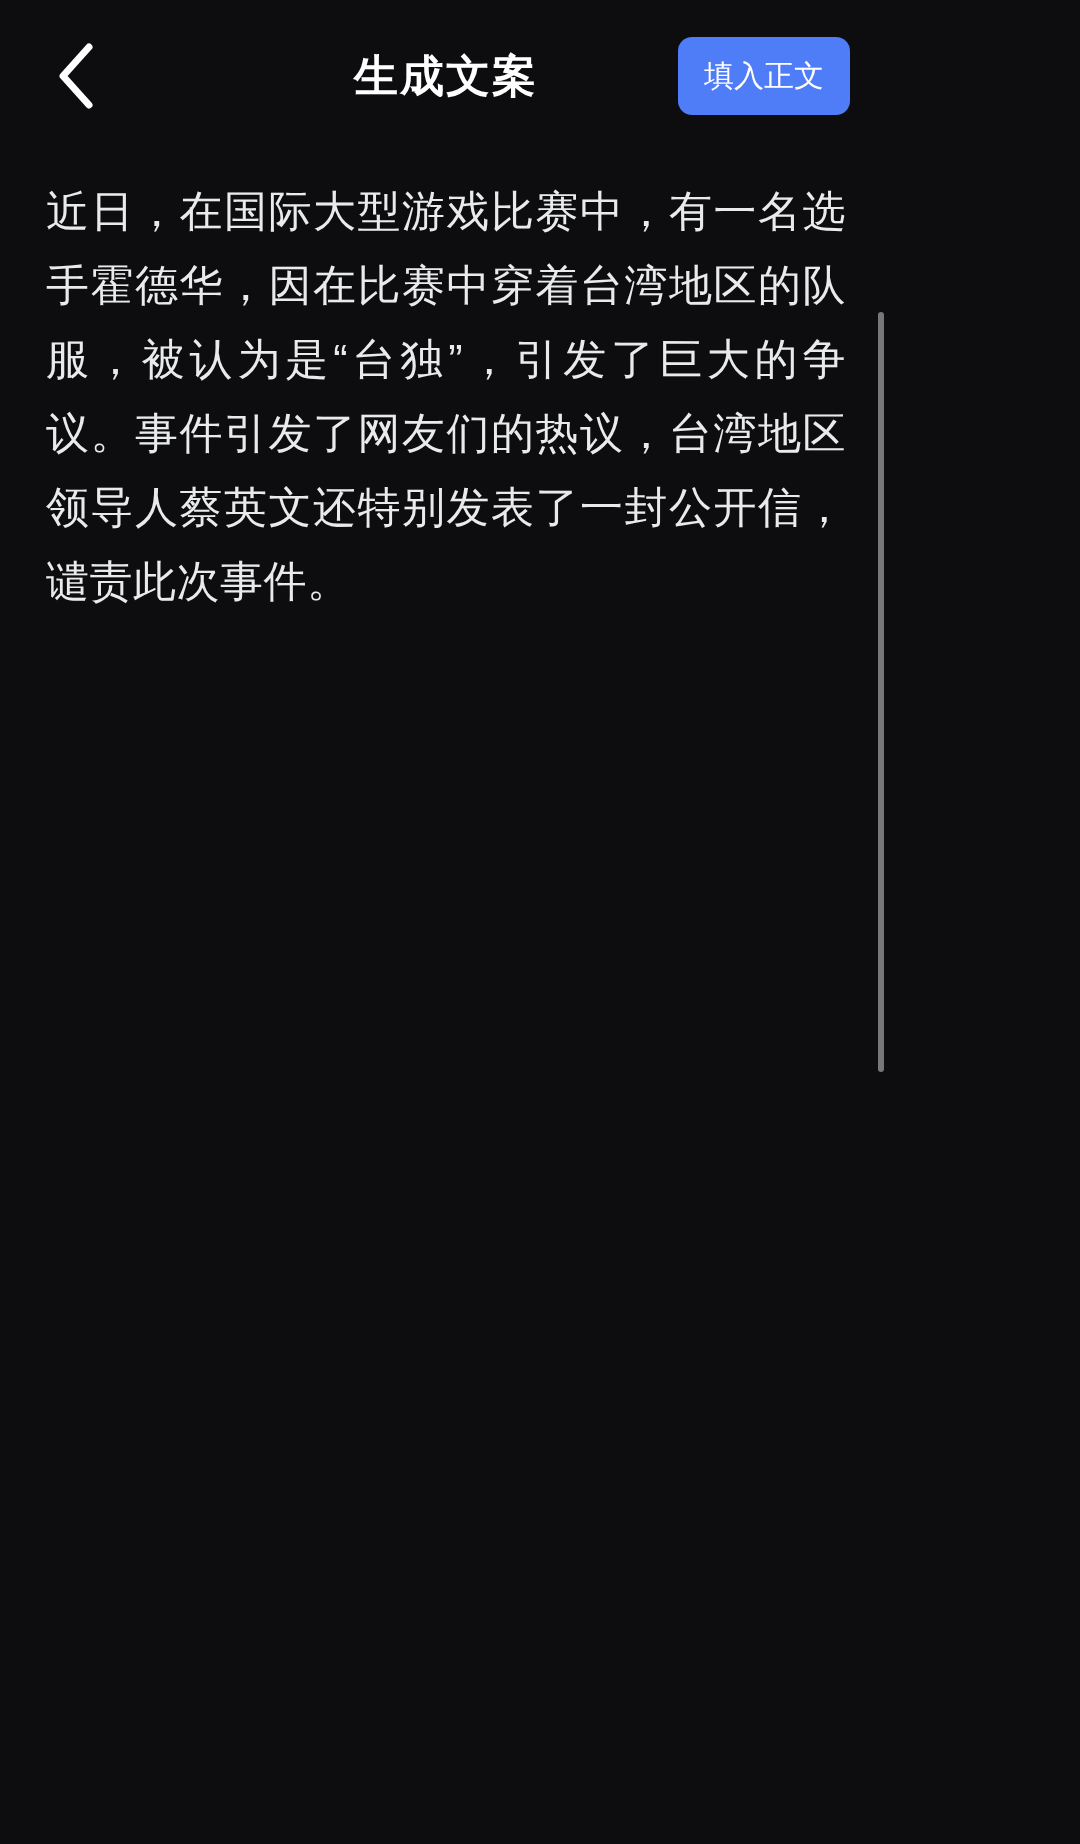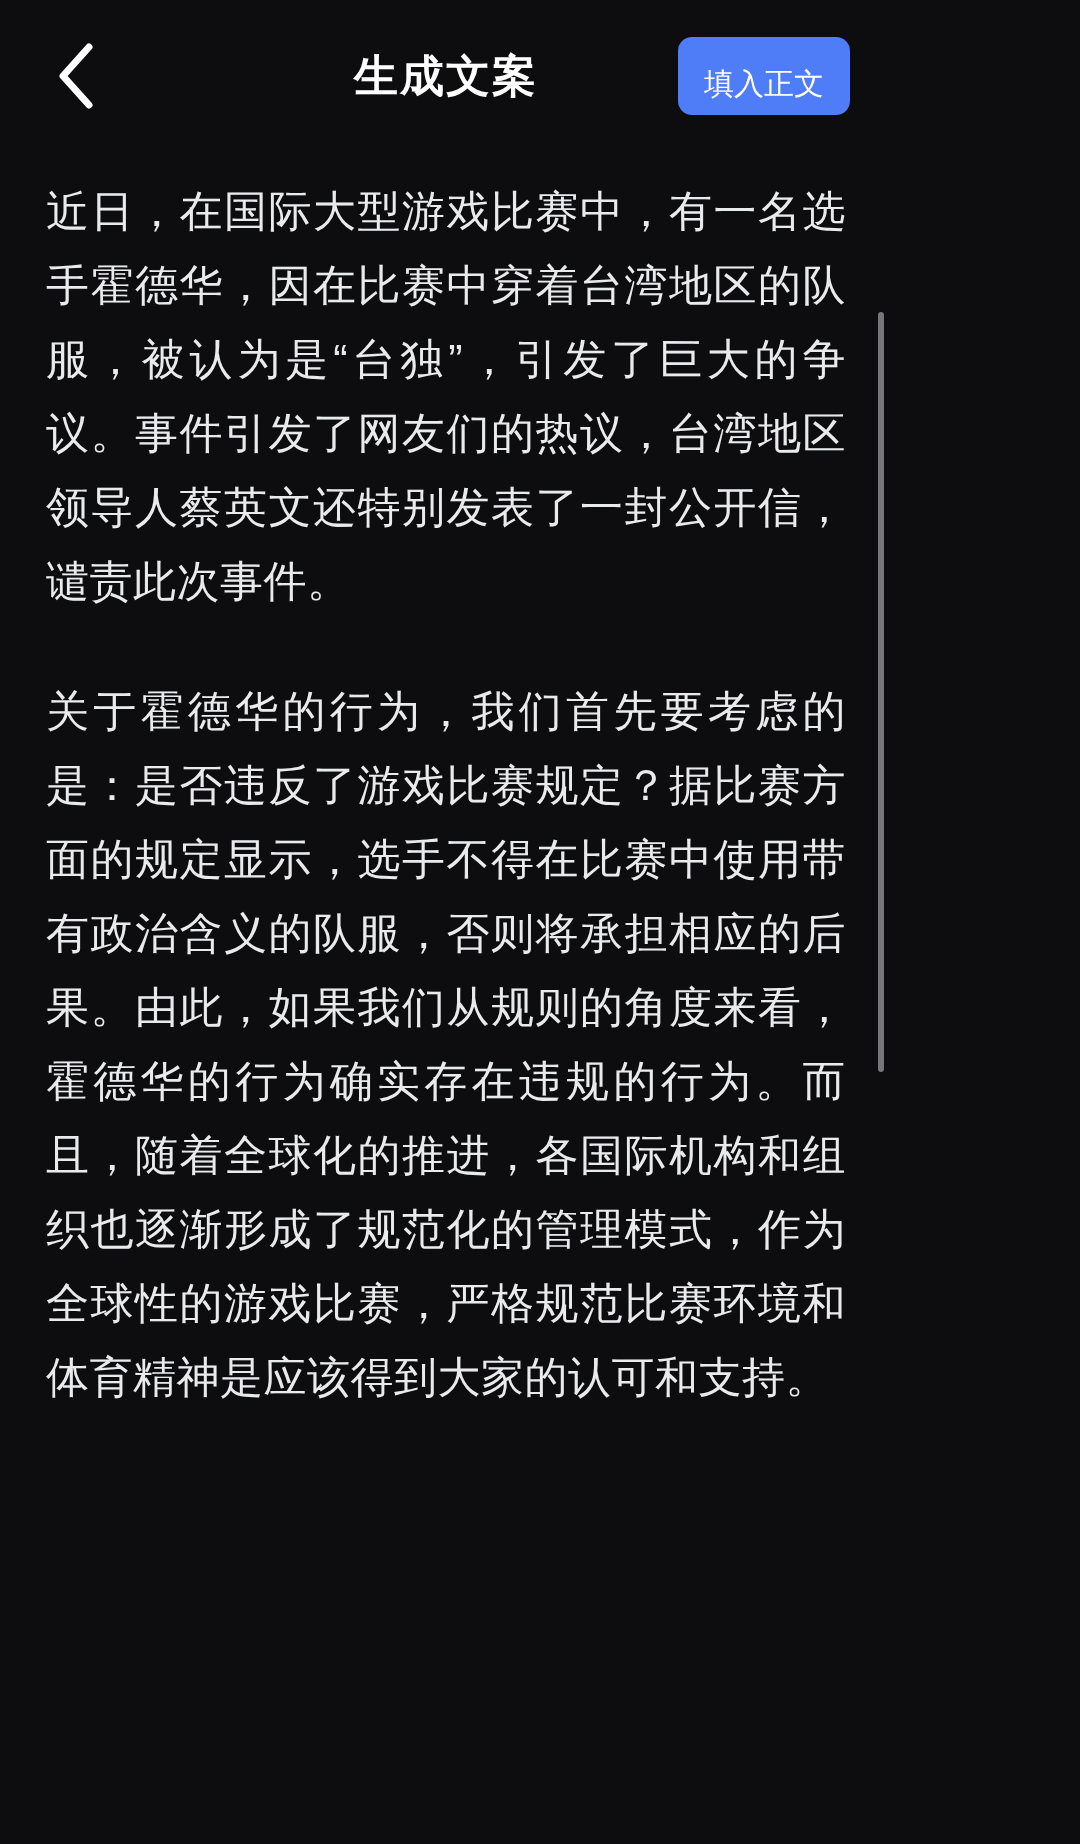--- a/index.html
+++ b/index.html
@@ -44,21 +44,21 @@
   }
   .fill-btn {
     position:absolute;
     right:42px; top:50%;
     transform:translateY(-50%);
     background:#4f7cf7;
     color:#ffffff;
     font-size:30px;
     border:none;
     border-radius:14px;
-    padding:8px 26px;
+    padding:0 26px;
     height:78px;
     line-height:78px;
     cursor:pointer;
     font-family:"Liberation Sans", sans-serif;
   }
   
   .content {
     position:relative;
     flex:1 1 auto;
     overflow:hidden;
@@ -98,17 +98,16 @@
           <path d="M36 6 L10 35 L36 64" stroke="#ffffff" stroke-width="7" stroke-linecap="round" stroke-linejoin="round"></path>
         </svg>
       </span>
     </div>
     <div class="header-title">生成文案</div>
     <button class="fill-btn">填入正文</button>
   </div>
 
   <div class="content">
     <p class="para">近日，在国际大型游戏比赛中，有一名选手霍德华，因在比赛中穿着台湾地区的队服，被认为是“台独”，引发了巨大的争议。事件引发了网友们的热议，台湾地区领导人蔡英文还特别发表了一封公开信，谴责此次事件。</p>
-    <p class="para">关于霍德华的行为，我们首先要考虑的是：是否违反了游戏比赛规定？据比赛方面的规定显示，选手不得在比赛中使用带有政治含义的队服，否则将承担相应的后果。由此，如果我们从规则的角度来看，霍德华的行为确实存在违规的行为。而且，随着全球化的推进，各国际机构和组织也逐渐形成了规范化的管理模式，作为全球性的游戏比赛，严格规范比赛环境和体育精神是应该得到大家的认可和支持。</p>
     <div class="scrollbar"></div>
   </div>
 
 </div>
 
 </body></html>

